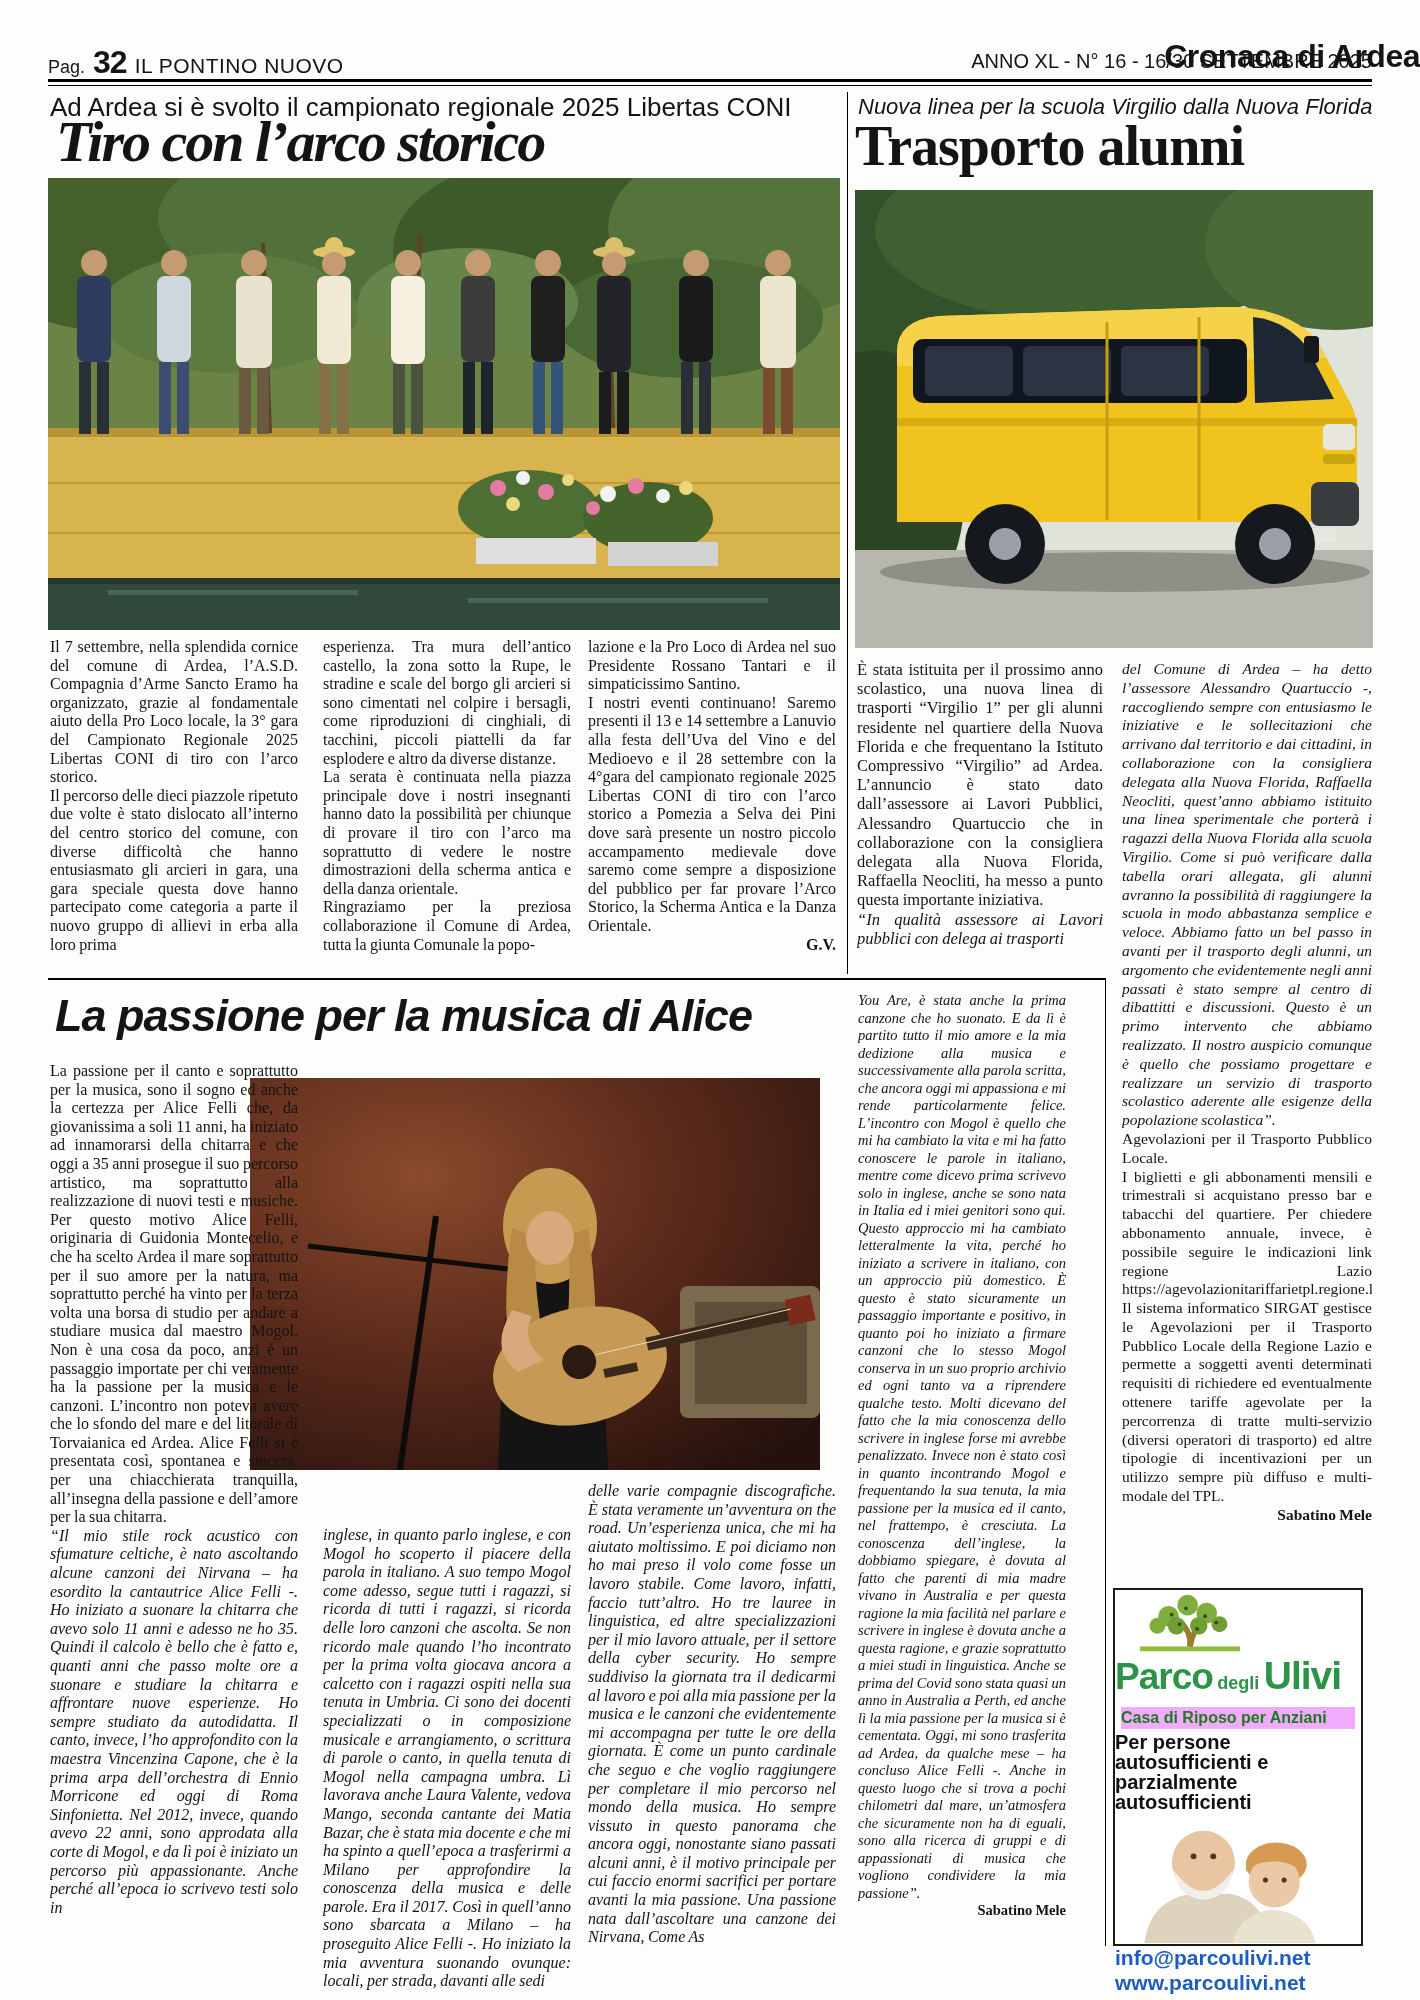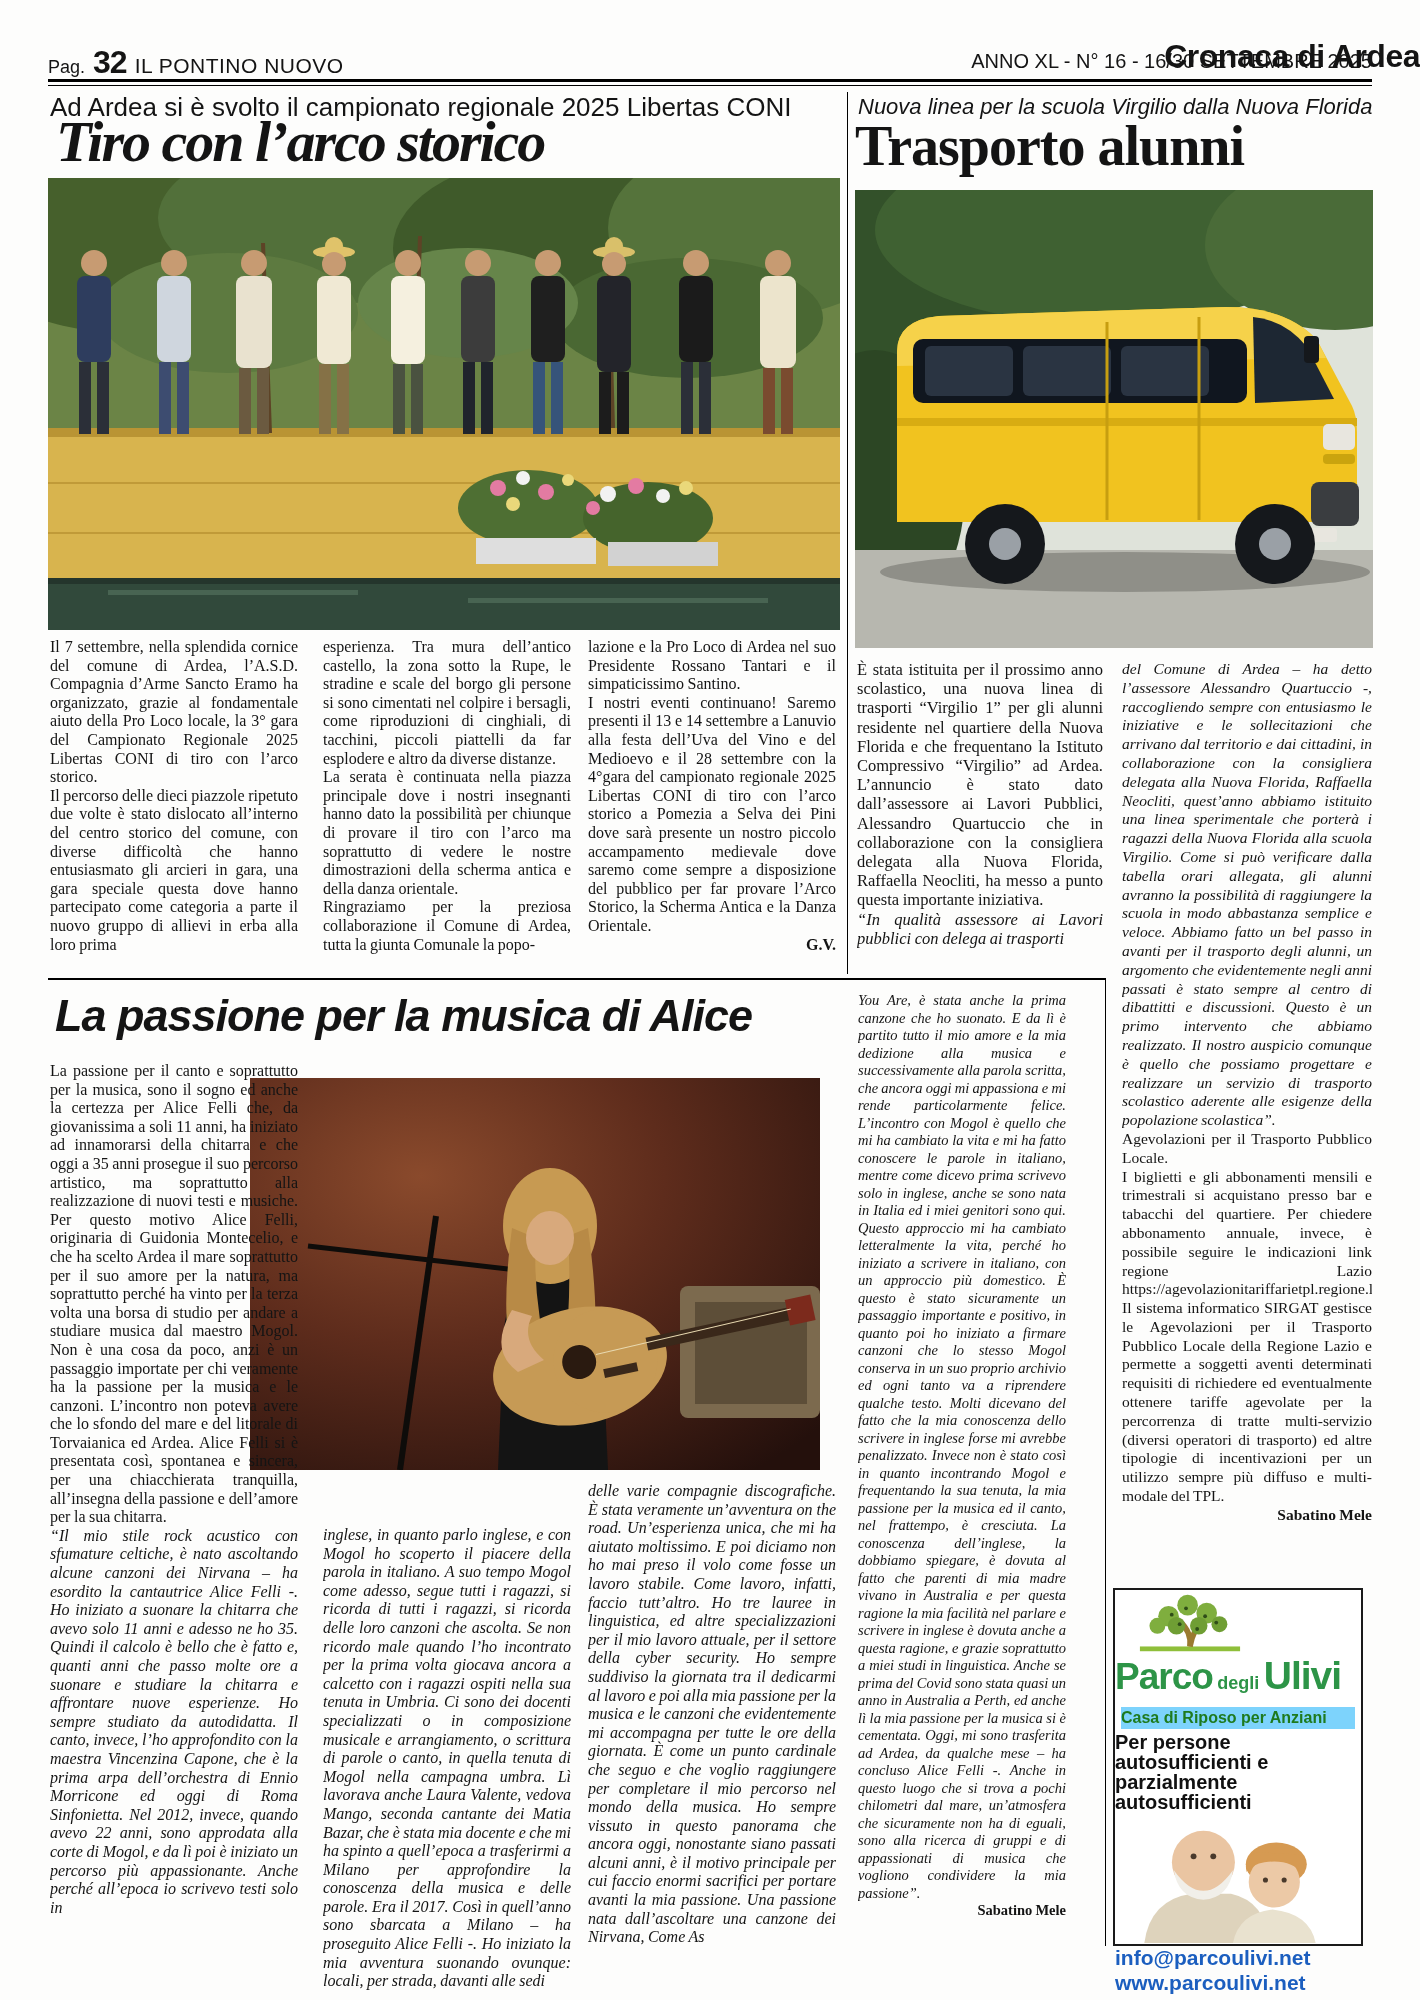--- a/index.html
+++ b/index.html
@@ -59,21 +59,21 @@
   .alice-d{left:858px;top:992px;width:208px;height:956px;font-size:14.5px;line-height:17.5px;}
   
   .ad{position:absolute;left:1113px;top:1588px;width:250px;height:358px;background:#fff;
       border:2px solid #1a1a1a;box-sizing:border-box;text-align:left;
       font-family:"Liberation Sans",sans-serif;}
   .ad-tree{margin-top:4px;height:62px;}
   .ad-brand{line-height:40px;white-space:nowrap;}
   .brand-main{font-size:37px;font-weight:bold;color:#2d9447;letter-spacing:-1px;}
   .brand-mid{font-size:18px;font-weight:bold;color:#2d9447;}
   .brand-end{font-size:39px;font-weight:bold;color:#2d9447;letter-spacing:-1px;}
-  .ad-band{margin:3px 6px 0 6px;background:#7dd3fc;color:#1e7a1e;font-weight:bold;
+  .ad-band{margin:3px 6px 0 6px;background:#f0abfc;color:#1e7a1e;font-weight:bold;
            font-size:16px;padding:2px 0;}
   .ad-tagline{margin-top:3px;font-weight:bold;font-size:20px;line-height:20px;color:#111;}
   .ad-couple{margin-top:3px;height:128px;}
   .ad-links{margin-top:2px;font-weight:bold;font-size:21px;line-height:25px;color:#1b5ebf;}
 </style>
 </head>
 <body>
 
 <div class="page">
 
@@ -200,21 +200,21 @@
       <rect x="60" y="412" width="250" height="5" fill="#486452"></rect>
       <rect x="420" y="420" width="300" height="5" fill="#486452"></rect>
     </svg>
   </div>
 
   <div class="col arch-c1">
       <p class="para">Il 7 settembre, nella splendida cornice del comune di Ardea, l’A.S.D. Compagnia d’Arme Sancto Eramo ha organizzato, grazie al fondamentale aiuto della Pro Loco locale, la 3° gara del Campionato Regionale 2025 Libertas CONI di tiro con l’arco storico.</p>
       <p class="para">Il percorso delle dieci piazzole ripetuto due volte è stato dislocato all’interno del centro storico del comune, con diverse difficoltà che hanno entusiasmato gli arcieri in gara, una gara speciale questa dove hanno partecipato come categoria a parte il nuovo gruppo di allievi in erba alla loro prima</p>
     </div>
   <div class="col arch-c2">
-      <p class="para">esperienza. Tra mura dell’antico castello, la zona sotto la Rupe, le stradine e scale del borgo gli persone si sono cimentati nel colpire i bersagli, come riproduzioni di cinghiali, di tacchini, piccoli piattelli da far esplodere e altro da diverse distanze.</p>
+      <p class="para">esperienza. Tra mura dell’antico castello, la zona sotto la Rupe, le stradine e scale del borgo gli arcieri si sono cimentati nel colpire i bersagli, come riproduzioni di cinghiali, di tacchini, piccoli piattelli da far esplodere e altro da diverse distanze.</p>
       <p class="para">La serata è continuata nella piazza principale dove i nostri insegnanti hanno dato la possibilità per chiunque di provare il tiro con l’arco ma soprattutto di vedere le nostre dimostrazioni della scherma antica e della danza orientale.</p>
       <p class="para">Ringraziamo per la preziosa collaborazione il Comune di Ardea, tutta la giunta Comunale la popo-</p>
     </div>
   <div class="col arch-c3">
       <p class="para">lazione e la Pro Loco di Ardea nel suo Presidente Rossano Tantari e il simpaticissimo Santino.</p>
       <p class="para">I nostri eventi continuano! Saremo presenti il 13 e 14 settembre a Lanuvio alla festa dell’Uva del Vino e del Medioevo e il 28 settembre con la 4°gara del campionato regionale 2025 Libertas CONI di tiro con l’arco storico a Pomezia a Selva dei Pini dove sarà presente un nostro piccolo accampamento medievale dove saremo come sempre a disposizione del pubblico per far provare l’Arco Storico, la Scherma Antica e la Danza Orientale.</p>
       <p class="para bd rt">G.V.</p>
     </div>
 
   <div class="kicker-right">Nuova linea per la scuola Virgilio dalla Nuova Florida</div>

